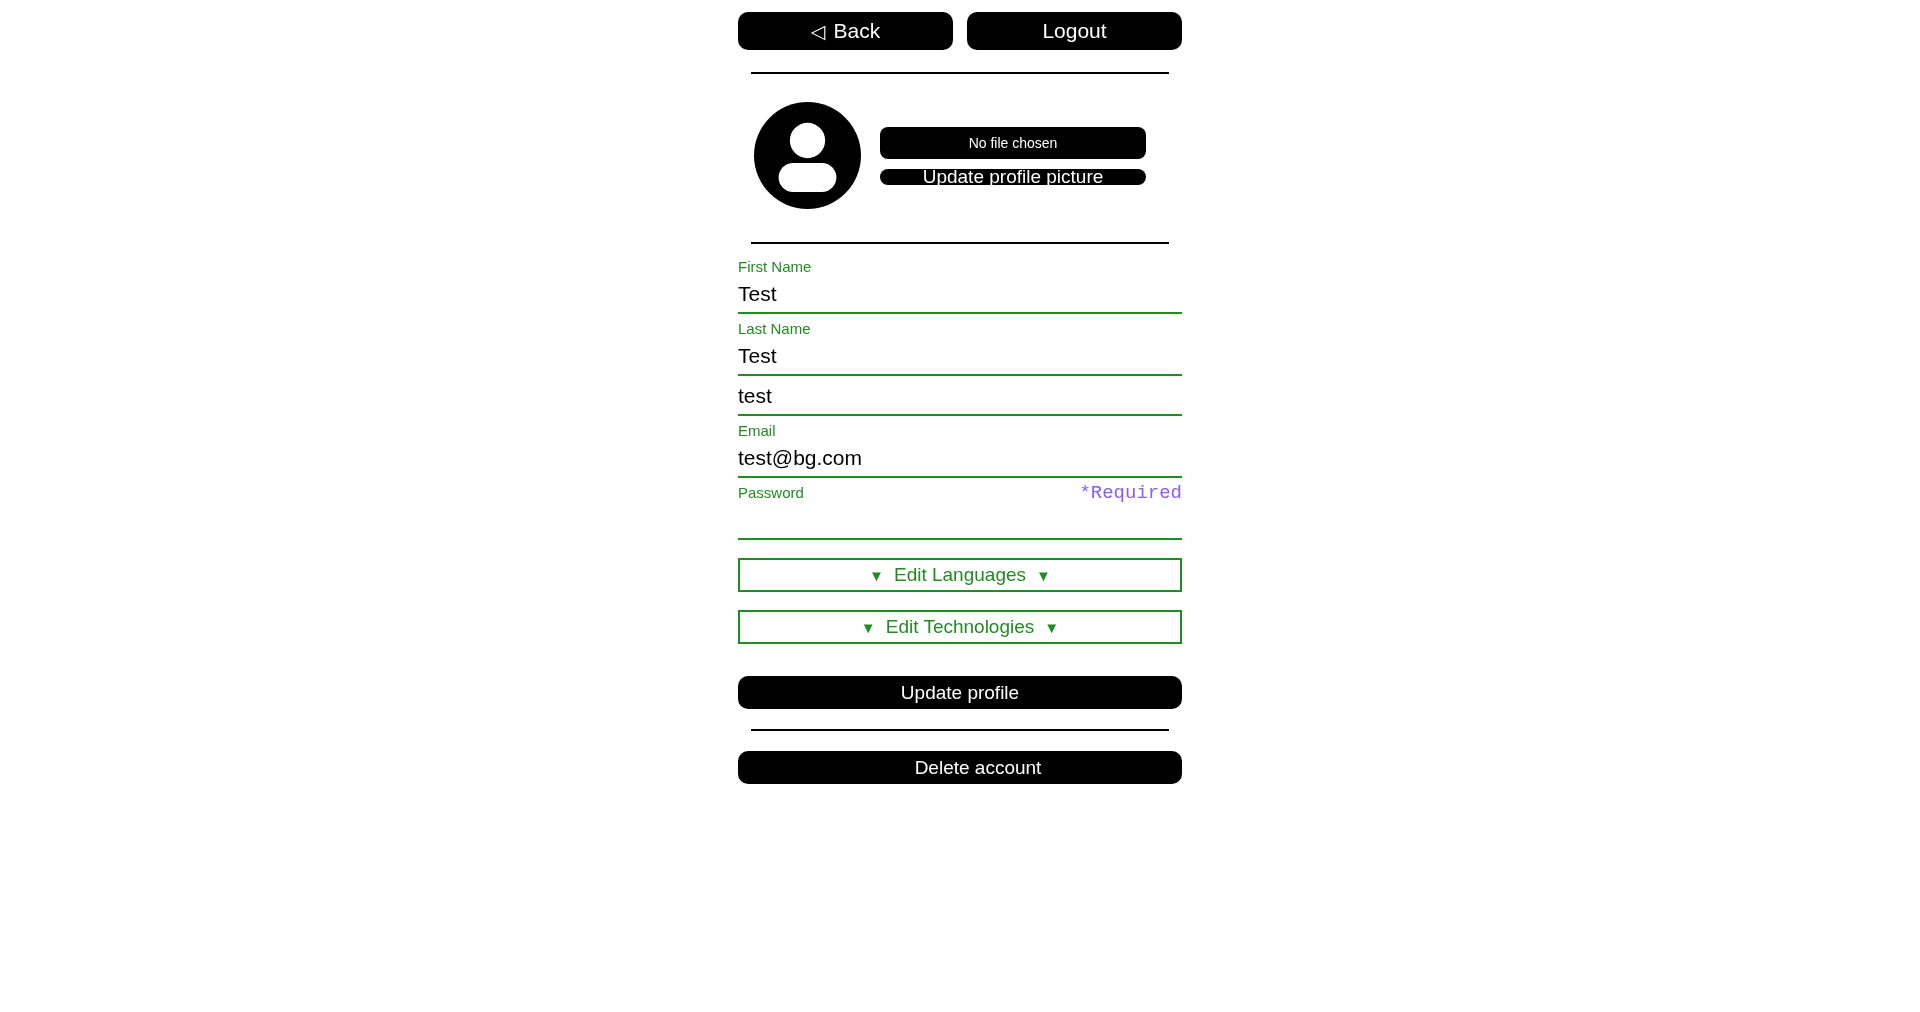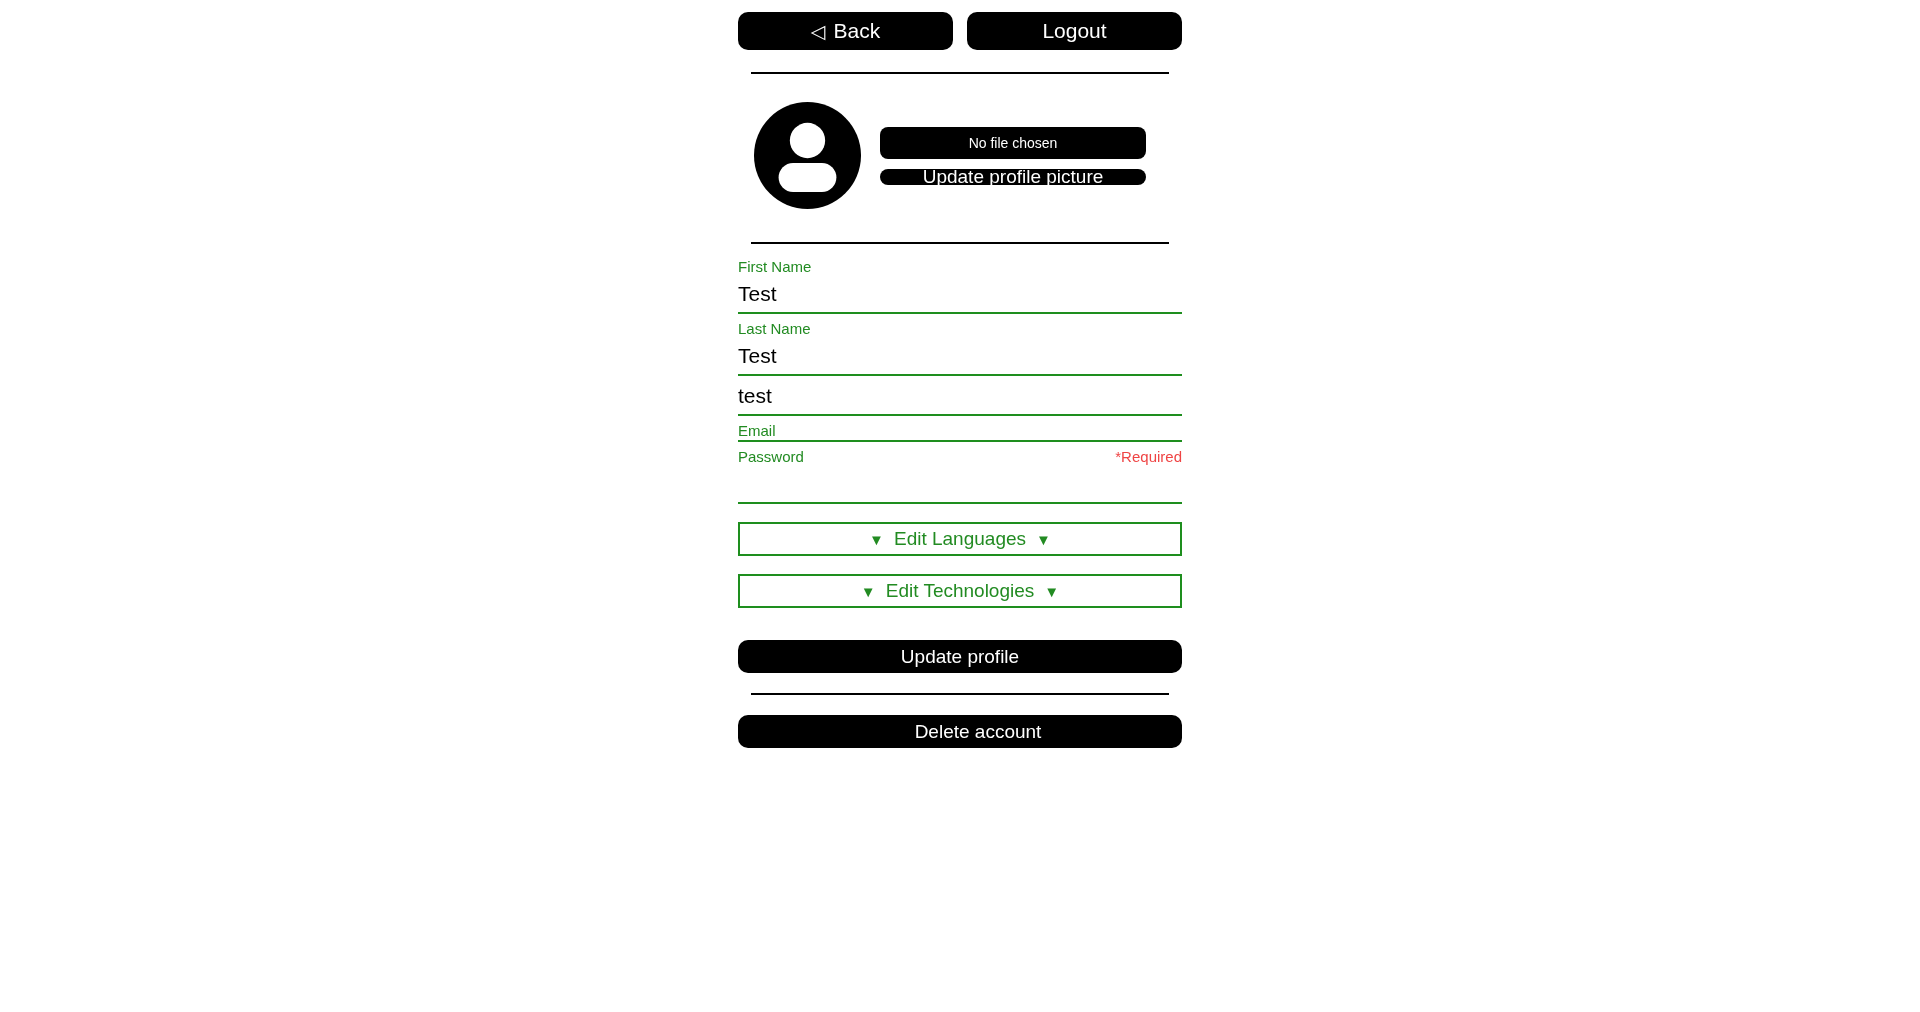--- a/index.html
+++ b/index.html
@@ -90,23 +90,24 @@
     justify-content: space-between;
     align-items: baseline;
   }
   .field-label {
     display: block;
     color: #228B22;
     font-size: 15px;
     line-height: 18px;
   }
   .required-note {
-    color: #ef4444;
-    font-size: 15px;
+    color: #8b5cf6;
+    font-size: 19px;
     line-height: 18px;
+    font-family: Liberation Mono, monospace;
   }
   .field-input {
     display: block;
     width: 100%;
     border: none;
     outline: none;
     background: transparent;
     color: #000000;
     font-size: 21px;
     line-height: 26px;
@@ -193,20 +194,21 @@
       <span class="field-label">Last Name</span>
       <input class="field-input" type="text" value="Test" style="">
     </div>
 
     <div class="field">
       <input class="field-input" type="text" value="test" style="">
     </div>
 
     <div class="field">
       <span class="field-label">Email</span>
+      <input class="field-input" type="text" value="test@bg.com" style="">
     </div>
 
     <div class="field">
       <div class="field-label-row">
         <span class="field-label">Password</span>
         <span class="required-note">*Required</span>
       </div>
       <input class="field-input" type="password" value="" style="">
     </div>
 

